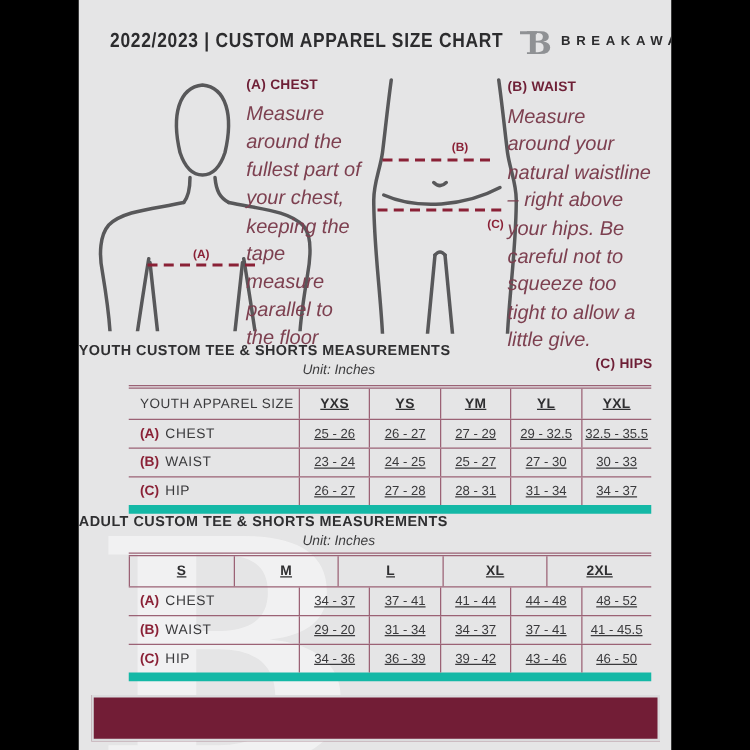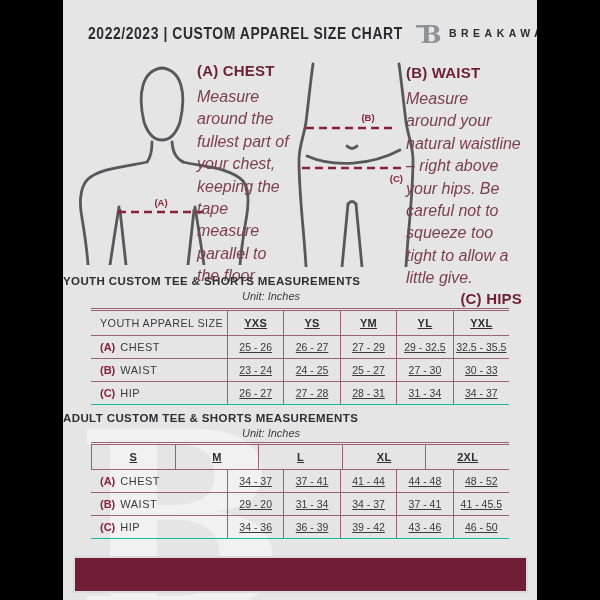--- a/index.html
+++ b/index.html
@@ -6,35 +6,35 @@
   body{width:600px;height:600px;background:#000;position:relative;font-family:"Liberation Sans",sans-serif;}
   .doc{position:absolute;left:63px;top:0;width:474px;height:600px;background:#e5e5e6;overflow:hidden;}
 
   
   .header{position:absolute;left:25px;right:14px;top:16px;height:34px;display:flex;align-items:center;justify-content:space-between;z-index:2;}
   .hdr-title{font-size:14.5px;font-weight:800;color:#2c2c2e;letter-spacing:0.6px;transform:scale(0.96,1.12);transform-origin:left center;white-space:nowrap;}
   .brand-wrap{display:flex;align-items:center;gap:5px;}
   .brand-name{font-size:10.5px;font-weight:700;color:#2c2c2e;letter-spacing:4.5px;}
 
   
-  .guide-head{font-size:15px;font-weight:800;color:#6e1f36;letter-spacing:0.2px;}
+  .guide-head{font-size:11px;font-weight:800;color:#6e1f36;letter-spacing:0.2px;}
   .guide-body{font-size:16px;font-style:italic;color:#7d4050;line-height:1.4;margin-top:7px;}
   .chest-text{position:absolute;left:134px;top:62px;width:96px;z-index:1;}
   .right-col{position:absolute;left:343px;top:64px;width:116px;z-index:1;}
   .hips-block{text-align:right;}
   .pre{white-space:pre-line;}
 
   svg.figure{position:absolute;z-index:1;}
 
   
   .tbl-title{position:absolute;left:0;width:474px;text-align:left;font-size:11.5px;font-weight:800;color:#2f2f31;letter-spacing:0.4px;z-index:1;}
   .tbl-unit{position:absolute;left:0;width:416px;text-align:center;font-size:11px;font-style:italic;color:#3c3c3e;z-index:1;}
 
   
-  .tbl{position:absolute;left:28px;width:418px;border-top:3px double #9b6275;border-bottom:1px solid #14b8a6;z-index:1;}
+  .tbl{position:absolute;left:40px;width:418px;border-top:3px double #9b6275;border-bottom:7px solid #14b8a6;z-index:1;}
   .tr{display:flex;height:22px;}
   .tr.th{height:24px;}
   .tr + .tr{border-top:1px solid #9b6275;}
   .td{display:flex;align-items:center;justify-content:center;}
   .td.label{width:136px;justify-content:flex-start;padding-left:9px;box-sizing:border-box;}
   .td.num{flex:1;border-left:1px solid #9b6275;font-size:10.5px;color:#3a3a3c;text-decoration:underline;}
   .tr.th .td.label{font-size:10.8px;color:#3b3b3d;letter-spacing:0.4px;}
   .tr.th .td.num{font-size:11px;font-weight:800;color:#2f2f31;letter-spacing:0.3px;}
   .row-key{font-weight:800;color:#8a2136;font-size:11px;margin-right:5px;}
   .row-label{font-size:11px;color:#3a3a3c;letter-spacing:0.5px;}

